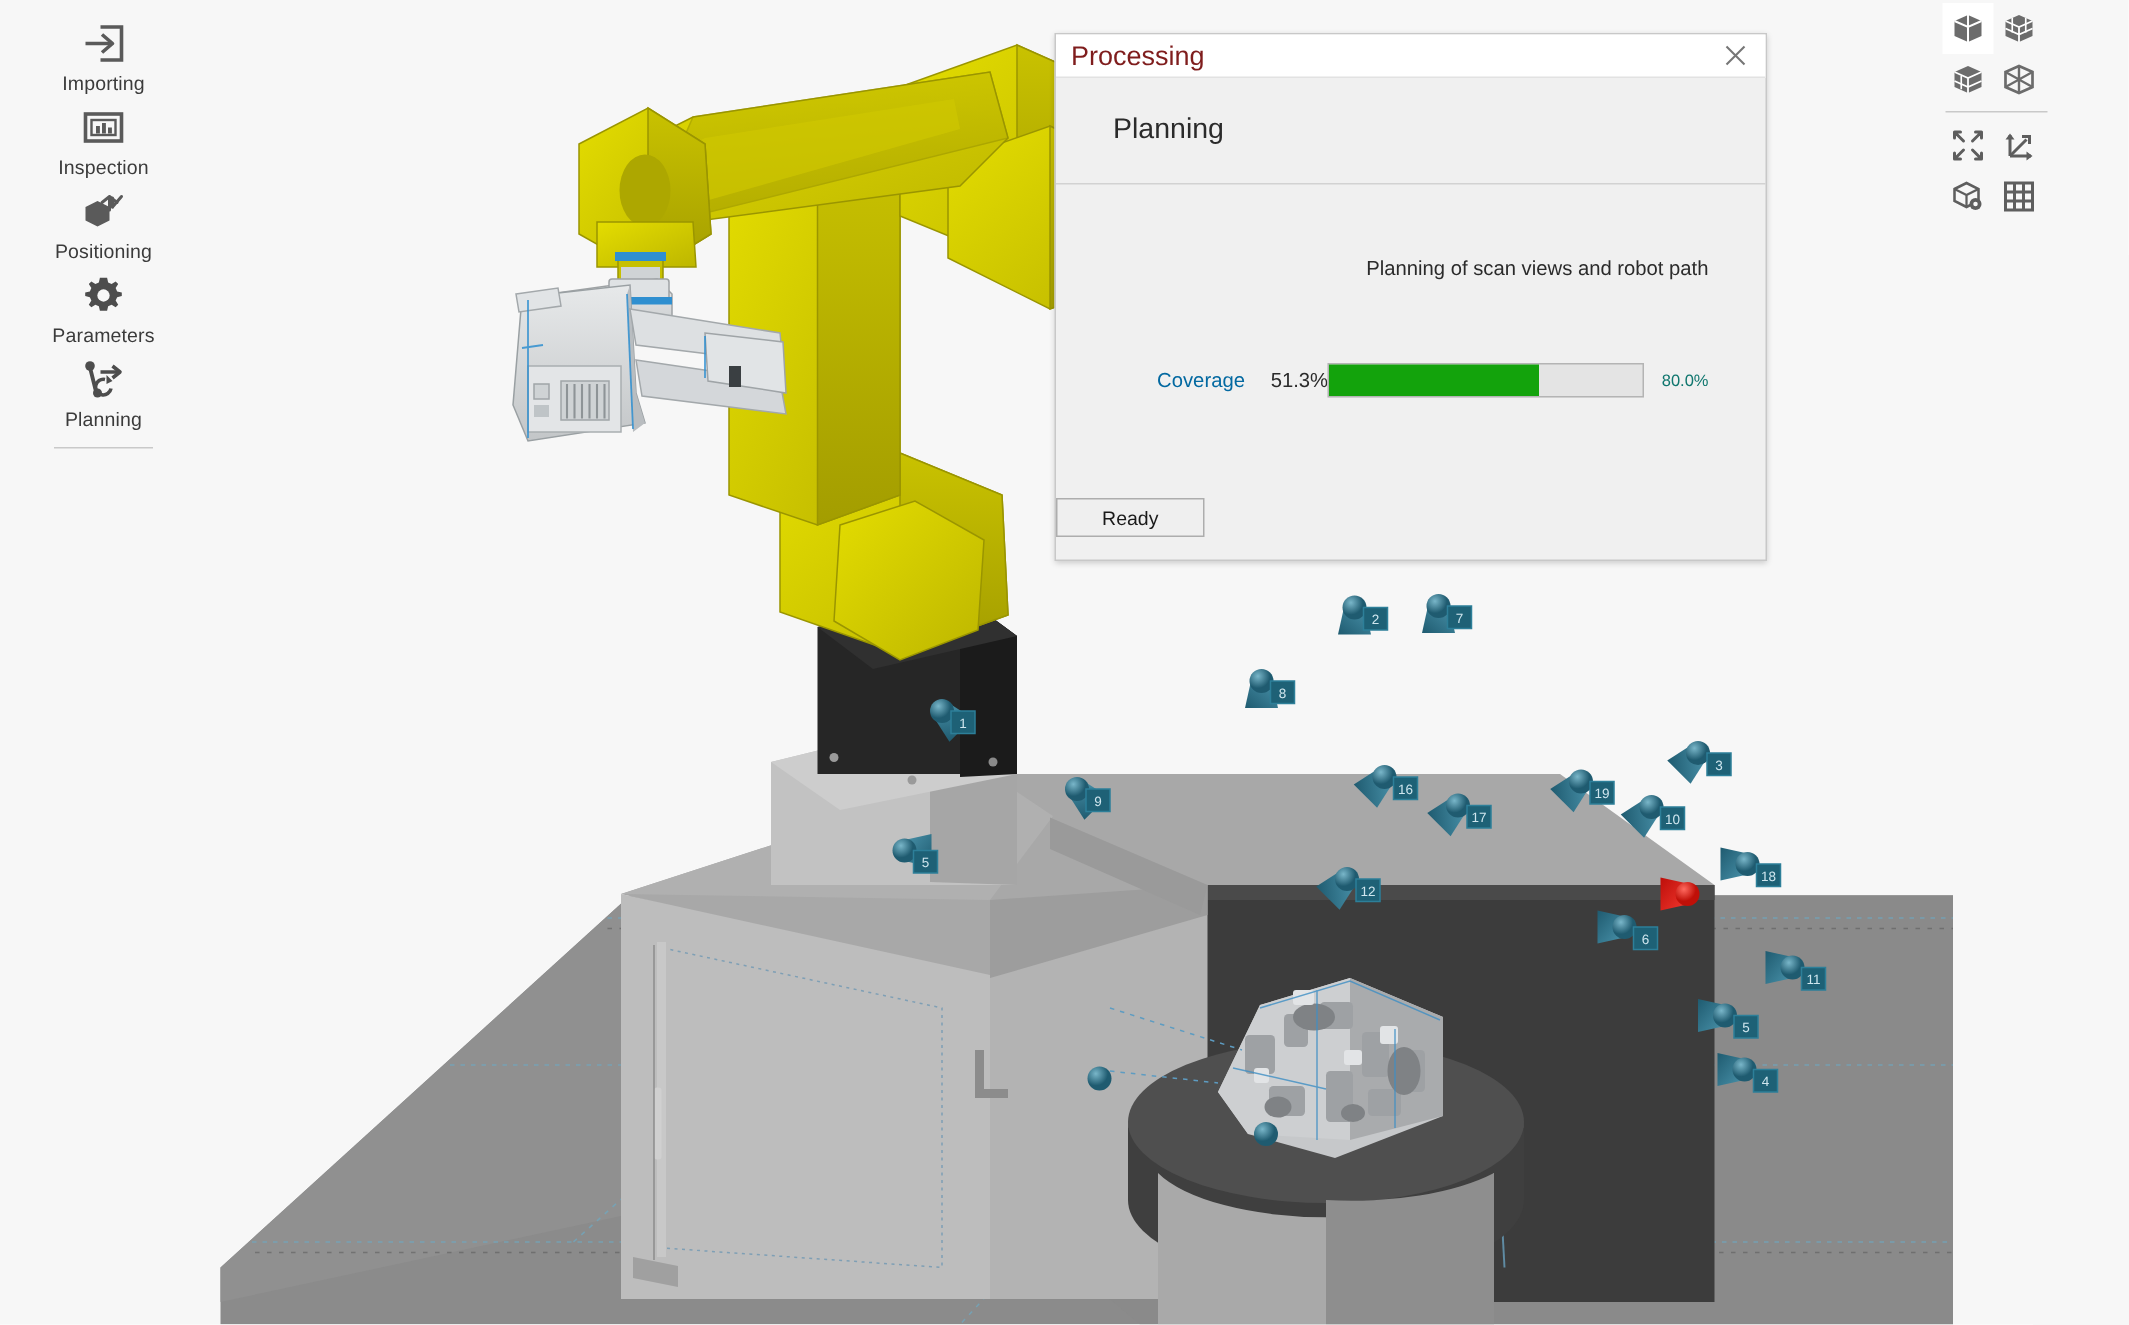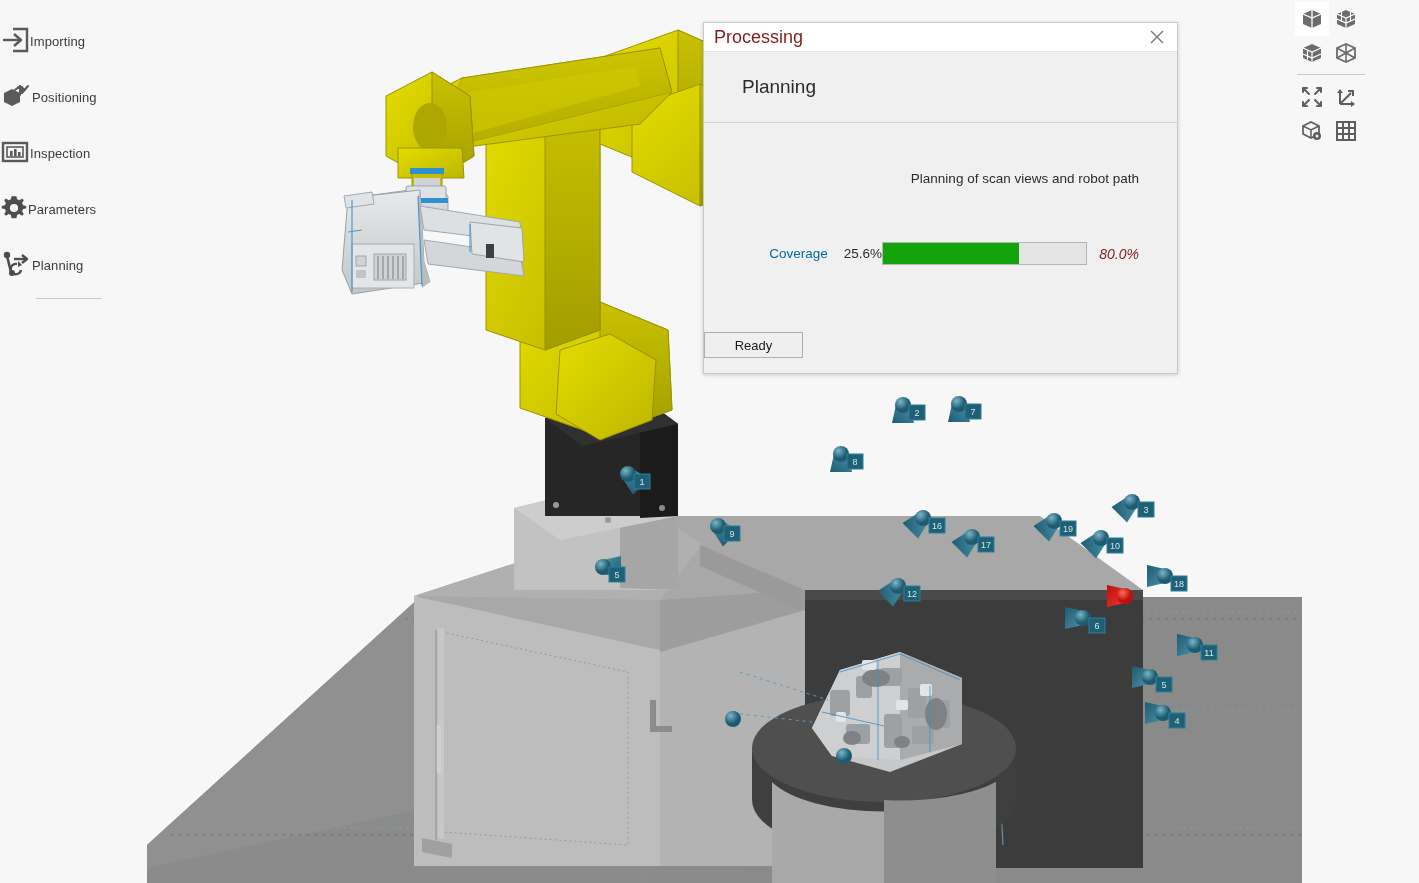--- a/index.html
+++ b/index.html
@@ -31,21 +31,21 @@
     height: 883px;
     background: #f7f7f7;
     box-sizing: border-box;
     padding-top: 12px;
     z-index: 30;
   }
   .nav-item {
     width: 138px;
     height: 56px;
     display: flex;
-    flex-direction: row;
+    flex-direction: column;
     align-items: center;
     justify-content: flex-start;
     cursor: pointer;
     user-select: none;
     position: relative;
     margin-bottom: 0px;
   }
   .nav-icon {
     height: 34px;
     display: flex;
@@ -196,24 +196,23 @@
     box-sizing: border-box;
     position: relative;
     cursor: pointer;
   }
   #progress-fill {
     position: absolute;
     left: 0; top: 0; bottom: 0;
     background: #13a30c;
   }
   #progress-max {
-    font-size: 14px;
-    color: #7f1d1d;
+    font-size: 11px;
+    color: #0f766e;
     margin-left: 12px;
-    font-style: italic;
   }
   #dialog-footer {
     flex: none;
     height: 56px;
     display: flex;
     align-items: center;
     padding-right: 14px;
   }
   #ready-button {
     width: 99px;
@@ -472,41 +471,41 @@
           <path d="M13 3 H27 V25 H13" fill="none" stroke="#5a5a5a" stroke-width="2.4"></path>
           <path d="M3 14 H20" stroke="#5a5a5a" stroke-width="2.4" fill="none"></path>
           <path d="M14 8 L21 14 L14 20" fill="none" stroke="#5a5a5a" stroke-width="2.4" stroke-linejoin="round"></path>
         </svg>
       </span>
       <span class="nav-label">Importing</span>
     </div>
 
     <div class="nav-item">
       <span class="nav-icon">
-        <svg width="32" height="28" viewBox="0 0 32 28">
-          <path d="M4 11 L12 7 L20 11 L20 20 L12 24 L4 20 Z" fill="#5a5a5a"></path>
-          <path d="M20 13 V4 M20 4 L15 8 M20 4 L25 8" stroke="#5a5a5a" stroke-width="2" fill="none" stroke-linecap="round"></path>
-          <path d="M22 11 L28 4" stroke="#5a5a5a" stroke-width="2" stroke-linecap="round"></path>
-          <path d="M22 11 L22 5" stroke="#5a5a5a" stroke-width="2" stroke-linecap="round"></path>
-        </svg>
-      </span>
-      <span class="nav-label">Positioning</span>
-    </div>
-
-    <div class="nav-item">
-      <span class="nav-icon">
         <svg width="30" height="26" viewBox="0 0 30 26">
           <rect x="3" y="4" width="24" height="18" fill="none" stroke="#5a5a5a" stroke-width="2.4"></rect>
           <rect x="7" y="8" width="16" height="10" fill="none" stroke="#5a5a5a" stroke-width="1.6"></rect>
           <rect x="10" y="12" width="2.6" height="5" fill="#5a5a5a"></rect>
           <rect x="14" y="10" width="2.6" height="7" fill="#5a5a5a"></rect>
           <rect x="18" y="13" width="2.6" height="4" fill="#5a5a5a"></rect>
         </svg>
       </span>
       <span class="nav-label">Inspection</span>
+    </div>
+
+    <div class="nav-item">
+      <span class="nav-icon">
+        <svg width="32" height="28" viewBox="0 0 32 28">
+          <path d="M4 11 L12 7 L20 11 L20 20 L12 24 L4 20 Z" fill="#5a5a5a"></path>
+          <path d="M20 13 V4 M20 4 L15 8 M20 4 L25 8" stroke="#5a5a5a" stroke-width="2" fill="none" stroke-linecap="round"></path>
+          <path d="M22 11 L28 4" stroke="#5a5a5a" stroke-width="2" stroke-linecap="round"></path>
+          <path d="M22 11 L22 5" stroke="#5a5a5a" stroke-width="2" stroke-linecap="round"></path>
+        </svg>
+      </span>
+      <span class="nav-label">Positioning</span>
     </div>
 
     <div class="nav-item">
       <span class="nav-icon">
         <svg width="28" height="28" viewBox="0 0 28 28">
           <path d="M14 2.2 l2.4 0 .7 3.1 2.3 1 2.7-1.7 1.7 1.7 -1.7 2.7 1 2.3 3.1 .7 0 2.4 -3.1 .7 -1 2.3 1.7 2.7 -1.7 1.7 -2.7-1.7 -2.3 1 -.7 3.1 -2.4 0 -2.4 0 -.7-3.1 -2.3-1 -2.7 1.7 -1.7-1.7 1.7-2.7 -1-2.3 -3.1-.7 0-2.4 3.1-.7 1-2.3 -1.7-2.7 1.7-1.7 2.7 1.7 2.3-1 .7-3.1 z" fill="#4d4d4d"></path>
           <circle cx="14" cy="14" r="4.1" fill="#f7f7f7"></circle>
         </svg>
       </span>
       <span class="nav-label">Parameters</span>
@@ -812,21 +811,21 @@
 
     <div id="dialog-header">
       <h2 id="dialog-heading">Planning</h2>
     </div>
 
     <div id="dialog-body">
       <div id="dialog-message">Planning of scan views and robot path</div>
 
       <div id="progress-row">
         <span id="progress-label">Coverage</span>
-        <span id="progress-min">25.6%</span>
+        <span id="progress-min">51.3%</span>
         <div id="progress-track">
           <div id="progress-fill" style="width: 67%;"></div>
         </div>
         <span id="progress-max">80.0%</span>
       </div>
     </div>
 
     <div id="dialog-footer">
       <button id="ready-button">Ready</button>
     </div>

